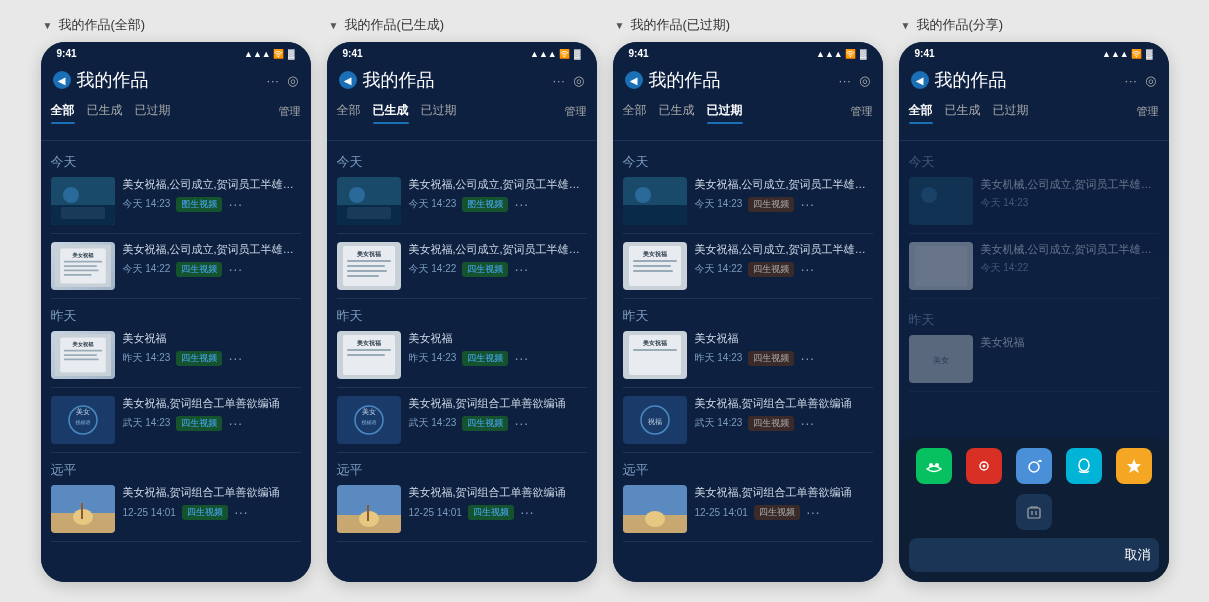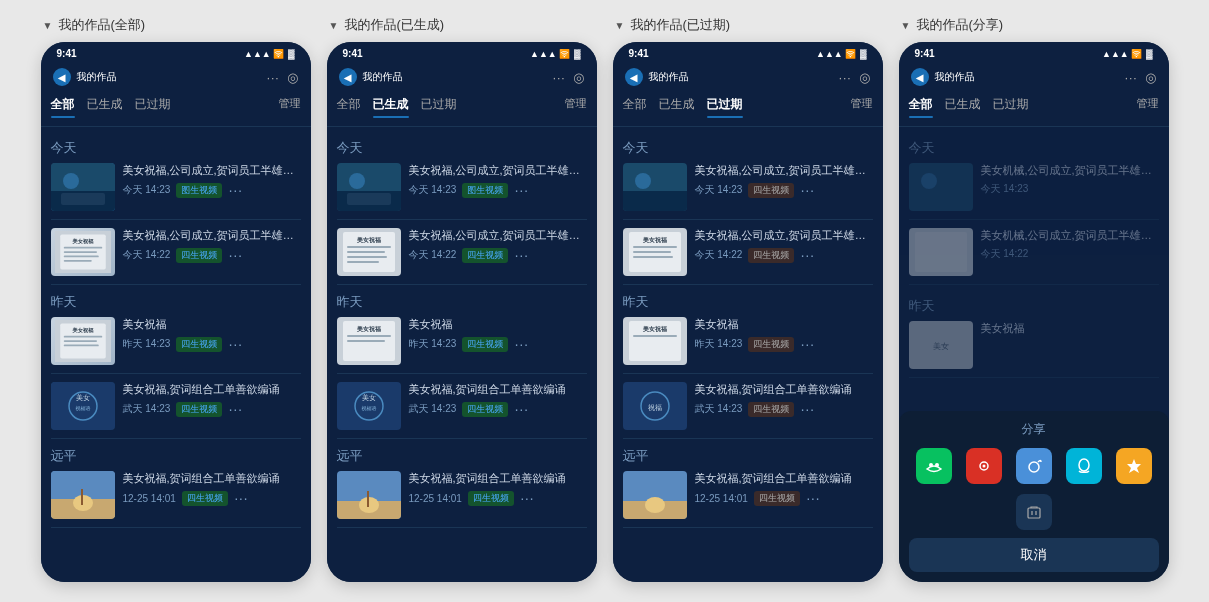--- a/index.html
+++ b/index.html
@@ -89,40 +89,40 @@
       border-radius: 50%;
       background: #1a6fb5;
       display: flex;
       align-items: center;
       justify-content: center;
       color: #fff;
       font-size: 10px;
     }
     .header-title {
       color: #fff;
-      font-size: 10px;
+      font-size: 18px;
       font-weight: 500;
     }
     .header-right {
       display: flex;
       align-items: center;
       gap: 8px;
       color: #aaa;
       font-size: 12px;
     }
     .header-icon {
       color: #aaa;
       font-size: 13px;
     }
 
     
     .tabs-bar {
       display: flex;
-      align-items: flex-start;
-      padding: 4px 10px 8px;
+      align-items: flex-end;
+      padding: 4px 10px 16px;
       background: #0d2040;
       border-bottom: 1px solid #1a3555;
       position: relative;
       justify-content: space-between;
     }
     .tabs-left {
       display: flex;
       gap: 12px;
     }
     .tab-item {
@@ -313,21 +313,21 @@
       font-size: 14px;
     }
     .cancel-btn {
       width: 100%;
       background: #1a3555;
       color: #fff;
       border: none;
       border-radius: 8px;
       padding: 8px;
       font-size: 13px;
-      text-align: center;
+      text-align: right;
       cursor: pointer;
     }
 
     .fourth-phone .content-area {
       display: flex;
       flex-direction: column;
     }
   </style>
 </head>
 <body>
@@ -818,23 +818,20 @@
               <text x="32" y="28" text-anchor="middle" font-size="8" fill="#4a5a6a">美女</text>
             </svg>
         </div>
         <div class="work-info">
           <div class="work-title">美女祝福</div>
         </div>
       </div>
     </div>
 
     <div class="share-panel">
-      <div class="share-title-row">
-        <span class="share-section-label">分享</span>
-      </div>
       <div class="share-icons-row">
         <div class="share-app-icon share-icon-green">
           <svg width="20" height="20" viewBox="0 0 20 20">
               <circle cx="7" cy="9" r="2" fill="white"></circle>
               <circle cx="13" cy="9" r="2" fill="white"></circle>
               <path d="M3 13 Q10 18 17 13 Q10 7 3 13Z" fill="none" stroke="white" stroke-width="1.5"></path>
             </svg>
         </div>
         <div class="share-app-icon share-icon-red">
           <svg width="20" height="20" viewBox="0 0 20 20">

